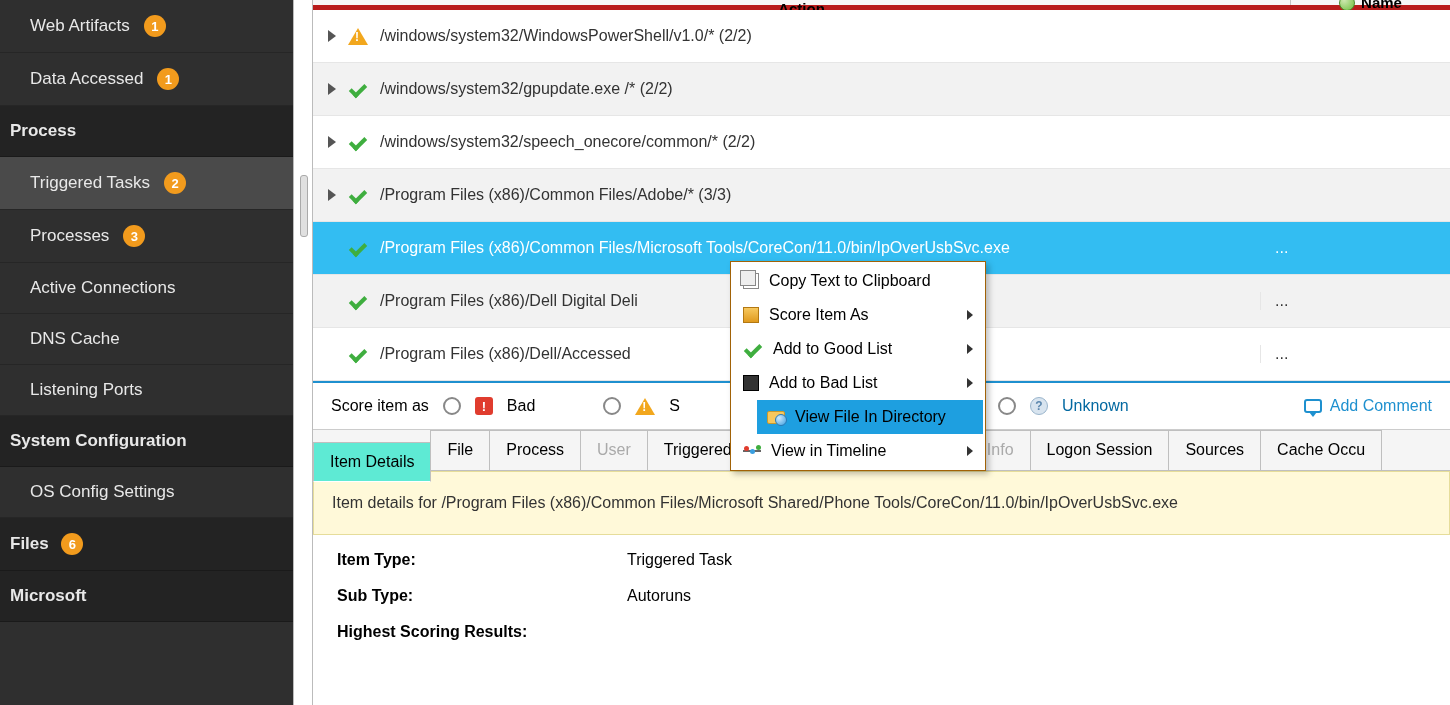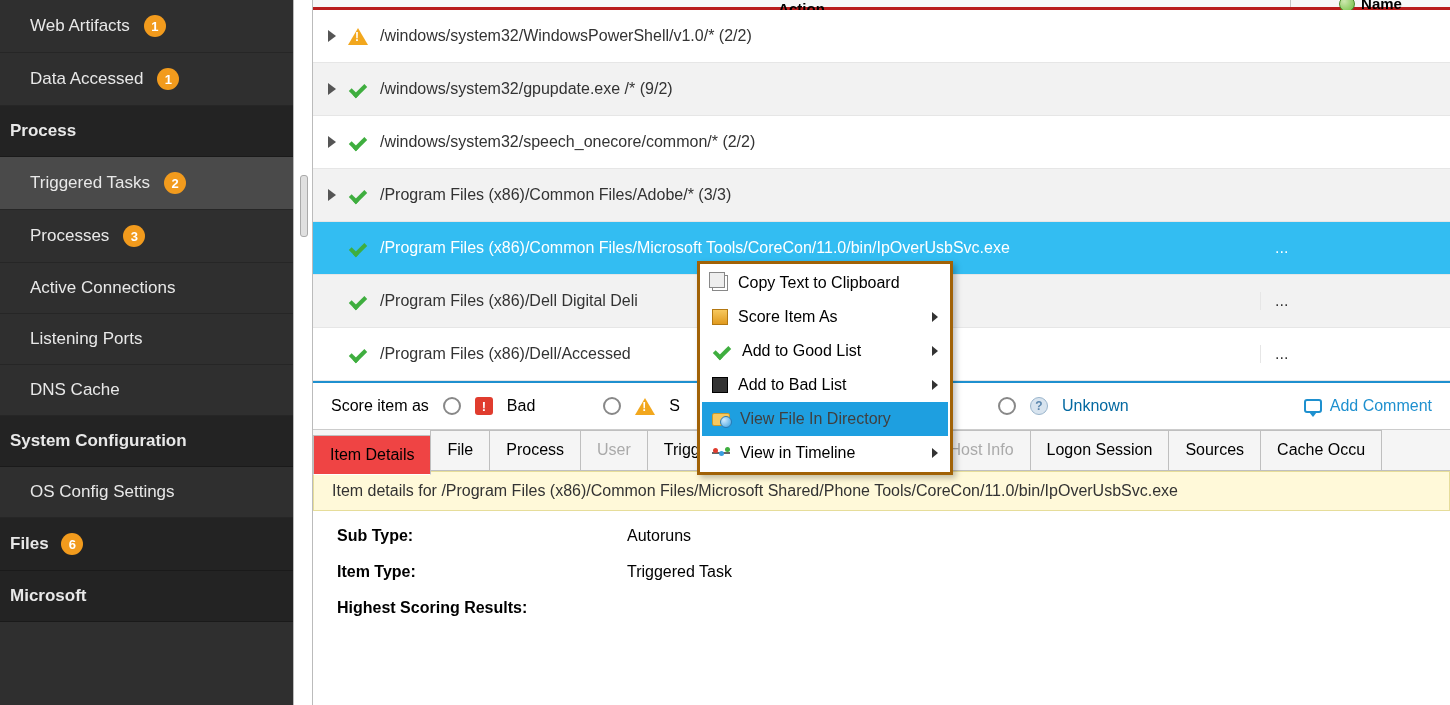--- a/index.html
+++ b/index.html
@@ -16,21 +16,21 @@
 .side-header .badge { margin-left: 8px; }
 
 
 .splitter { width: 20px; background: #fff; border-left: 1px solid #bbb; border-right: 1px solid #bbb; position: relative; }
 .splitter::after { content:''; position:absolute; left:6px; top:175px; width:6px; height:60px; background:#e0e0e0; border:1px solid #aaa; border-radius:3px; }
 
 
 .main { flex: 1; display: flex; flex-direction: column; overflow: hidden; }
 
 
-.colhead { display: flex; border-bottom: 3px solid #b91c1c; background: #f7f7f7; height: 10px; }
+.colhead { display: flex; border-bottom: 5px solid #b91c1c; background: #f7f7f7; height: 10px; }
 .col-action { flex: 1; text-align: center; font-weight: bold; padding: 0 0 2px 0; }
 .col-name { width: 160px; border-left: 1px solid #c5c5c5; display:flex; align-items:center; justify-content:center; gap:6px; font-weight:bold; }
 .globe { width:16px; height:16px; border-radius:50%; background: radial-gradient(circle at 30% 30%, #cfe8b0, #6fbf3f); border:1px solid #4a8a2a; display:inline-block; }
 
 
 .rows { }
 .row { display:flex; align-items:center; height:53px; border-bottom: 1px solid #e6e6e6; }
 .row:nth-child(odd){ background:#fff; }
 .row:nth-child(even){ background:#f2f2f2; }
 .row.selected { background:#33bdf2 !important; color:#fff; }
@@ -52,34 +52,34 @@
 
 .scorebar { display:flex; align-items:center; gap:14px; padding:14px 18px; border-top:2px solid #1e90cf; border-bottom:1px solid #ccc; font-size:16px; }
 .radio { width:18px;height:18px;border:2px solid #888;border-radius:50%;display:inline-block;background:#fff; }
 .comment-link { color:#1e90cf; margin-left:auto; display:flex;align-items:center;gap:8px; }
 .bubble { width:18px;height:14px;border:2px solid #1e90cf;border-radius:3px;position:relative;display:inline-block;}
 .bubble::after{content:'';position:absolute;left:3px;bottom:-6px;width:0;height:0;border-left:4px solid transparent;border-right:4px solid transparent;border-top:5px solid #1e90cf;}
 
 
 .tabs { display:flex; border-bottom:1px solid #bfbfbf; background:#f5f5f5;}
 .tab { padding:10px 16px; border:1px solid #bfbfbf; border-bottom:none; background:#f5f5f5; margin-right:-1px; font-size:16px; cursor:pointer;}
-.tab.active { background:#ef4444; border-bottom:1px solid #fff; position:relative; top:5px;}
+.tab.active { background:#5eead4; border-bottom:1px solid #fff; position:relative; top:12px;}
 .tab.disabled { color:#aaa; }
 
 
-.detail-banner { background:#fff9d9; border:1px solid #e6dd9a; padding:10px 18px; font-size:16px; color:#333;}
+.detail-banner { background:#fff9d9; border:1px solid #e6dd9a; padding:22px 18px; font-size:16px; color:#333;}
 .details { padding:16px 24px; font-size:16px;}
 .drow { display:flex; margin-bottom:18px;}
 .drow .k { width:290px; font-weight:bold;}
 .drow .v { }
 
 
-.ctxmenu { position:absolute; left:697px; top:261px; width:256px; background:#fff; border:3px solid #a16207; box-shadow:3px 3px 6px rgba(0,0,0,0.25); z-index:50; font-size:16px; padding:2px;}
+.ctxmenu { position:absolute; left:730px; top:261px; width:256px; background:#fff; border:1px solid #a16207; box-shadow:3px 3px 6px rgba(0,0,0,0.25); z-index:50; font-size:16px; padding:2px;}
 .ctxitem { display:flex; align-items:center; gap:10px; padding:8px 10px; cursor:default;}
-.ctxitem.hover { background:#1e9fe0; color:#404040;}
+.ctxitem.hover { background:#1e9fe0; color:#000000;margin-left:24px;}
 .ctxitem .arrow { margin-left:auto; width:0;height:0;border-top:5px solid transparent;border-bottom:5px solid transparent;border-left:6px solid #333;}
 .ci-copy { width:16px;height:16px;border:1px solid #888;background:#fff;position:relative;}
 .ci-copy::before{content:'';position:absolute;left:-4px;top:-4px;width:14px;height:14px;border:1px solid #888;background:#eee;}
 .ci-score { width:16px;height:16px;background:linear-gradient(#f7c85e,#e09a1e);border:1px solid #b37812;}
 .ci-bad { width:16px;height:16px;background:#333;border:1px solid #000;}
 .ci-folder { width:18px;height:13px;background:#f7c85e;border:1px solid #c79a2e;border-radius:2px;position:relative;}
 .ci-folder::before{content:'';position:absolute;right:-3px;bottom:-3px;width:10px;height:10px;border-radius:50%;background:radial-gradient(circle at 30% 30%,#cfeaff,#3a9fe0);border:1px solid #2a7ab5;}
 .ci-timeline { width:18px;height:14px;position:relative;}
 .ci-timeline::before{content:'';position:absolute;left:0;top:6px;right:0;border-top:2px solid #666;}
 .ci-timeline::after{content:'';position:absolute;left:1px;top:2px;width:5px;height:5px;border-radius:50%;background:#e03c2e; box-shadow: 6px 3px 0 #3a9fe0, 12px -1px 0 #3fae3f;}
@@ -107,24 +107,24 @@
           <span class="badge">2</span>
         </div>
         <div class="side-item">
           <span>Processes</span>
           <span class="badge">3</span>
         </div>
         <div class="side-item">
           <span>Active Connections</span>
         </div>
         <div class="side-item">
+          <span>DNS Cache</span>
+        </div>
+        <div class="side-item">
           <span>Listening Ports</span>
-        </div>
-        <div class="side-item">
-          <span>DNS Cache</span>
         </div>
       </div>
     <div class="side-header">System Configuration</div>
     <div id="side-sys">
         <div class="side-item">
           <span>OS Config Settings</span>
         </div>
       </div>
     <div class="side-header">
       <span>Files</span>
@@ -150,21 +150,21 @@
       <span class="expander "></span>
       <span class="icon-warn"></span>
       <span>/windows/system32/WindowsPowerShell/v1.0/* (2/2)</span>
     </div>
     <div class="row-name"></div>
         </div>
         <div class="row">
           <div class="row-main">
       <span class="expander "></span>
       <span class="icon-check"></span>
-      <span>/windows/system32/gpupdate.exe /* (9/2)</span>
+      <span>/windows/system32/gpupdate.exe /* (2/2)</span>
     </div>
     <div class="row-name"></div>
         </div>
         <div class="row">
           <div class="row-main">
       <span class="expander "></span>
       <span class="icon-check"></span>
       <span>/windows/system32/speech_onecore/common/* (2/2)</span>
     </div>
     <div class="row-name"></div>
@@ -232,26 +232,26 @@
         <div class="tab disabled">Host Info</div>
         <div class="tab">Logon Session</div>
         <div class="tab">Sources</div>
         <div class="tab">Cache Occu</div>
       </div>
 
     <div class="detail-banner">Item details for /Program Files (x86)/Common Files/Microsoft Shared/Phone Tools/CoreCon/11.0/bin/IpOverUsbSvc.exe</div>
 
     <div class="details" id="details">
         <div class="drow">
+          <div class="k">Item Type:</div>
+          <div class="v">Triggered Task</div>
+        </div>
+        <div class="drow">
           <div class="k">Sub Type:</div>
           <div class="v">Autoruns</div>
-        </div>
-        <div class="drow">
-          <div class="k">Item Type:</div>
-          <div class="v">Triggered Task</div>
         </div>
         <div class="drow">
           <div class="k">Highest Scoring Results:</div>
           <div class="v"></div>
         </div>
       </div>
   </div>
 </div>
 
 <div class="ctxmenu" id="ctxmenu">

